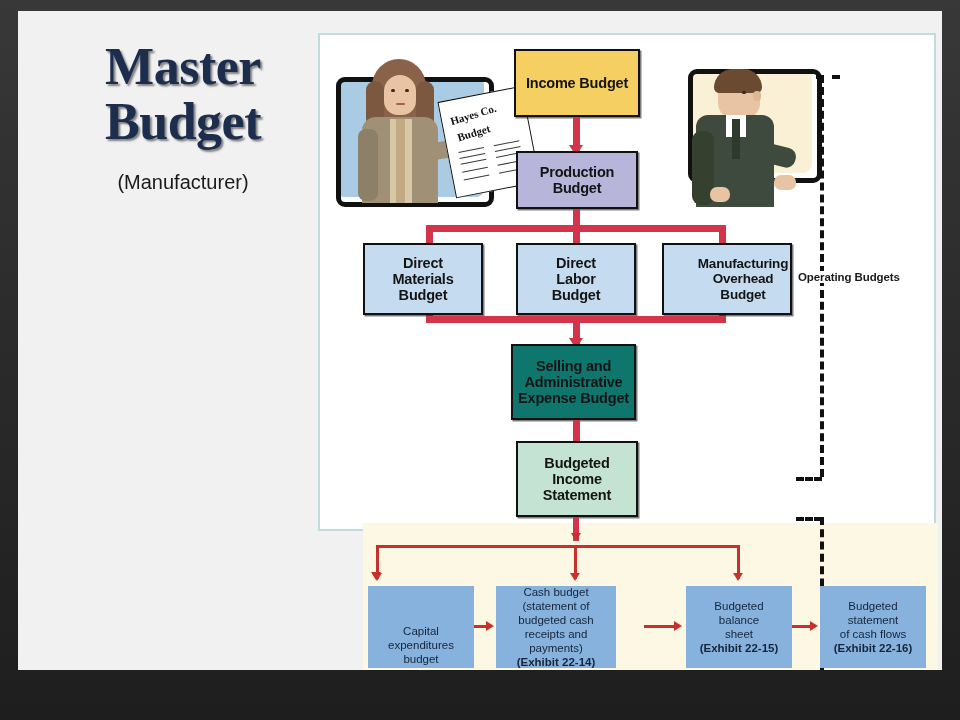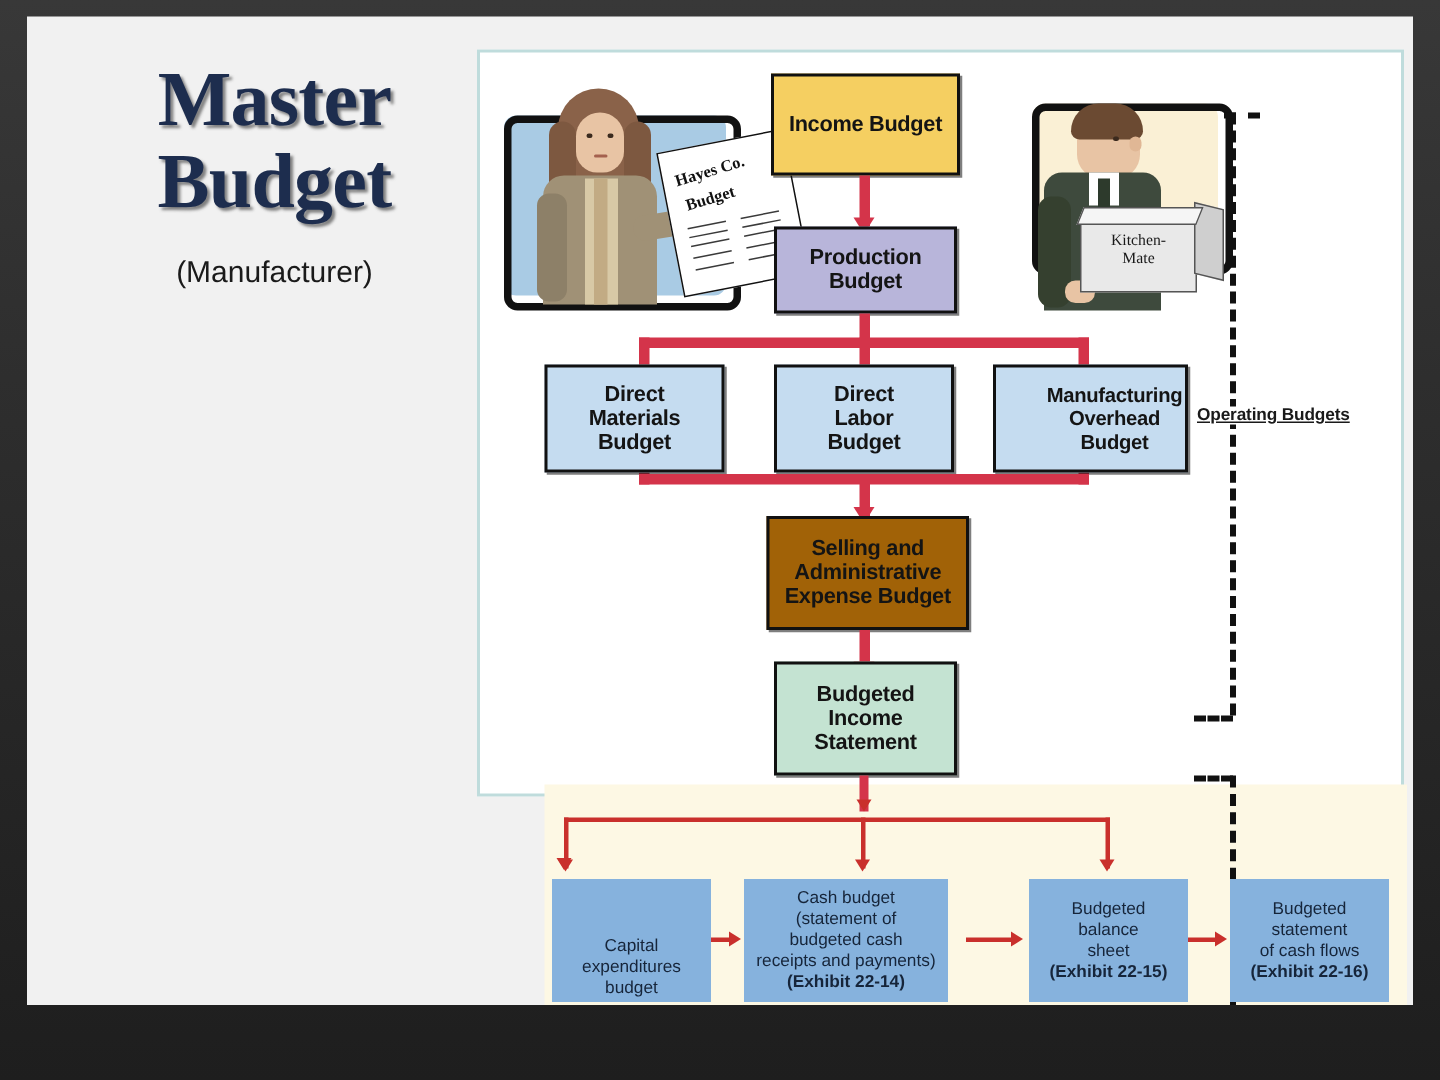--- a/index.html
+++ b/index.html
@@ -100,21 +100,21 @@
     border-left:4px dashed #111;
   }
   .dash-h{
     position:absolute;height:0;
     border-top:4px dashed #111;
   }
   #oplabel{
     position:absolute;
     font-size:11.5px;font-weight:700;color:#1a1a1a;
     letter-spacing:-0.1px;
-    background:#fff;padding:0 2px;text-decoration:underline;
+    background:#fff;padding:0 2px;
   }
   
   #cream{
     position:absolute;left:45px;top:490px;width:575px;height:188px;
     background:#fdf8e4;
   }
   
   .photo{position:absolute;}
   .ph-frame{
     position:absolute;inset:0;
@@ -201,30 +201,20 @@
 
         <div class="abs" style="left:26px;top:56px;width:78px;height:92px;background:#3e4a3d;border-radius:12px 12px 0 0;"></div>
         <div class="abs" style="left:56px;top:56px;width:20px;height:22px;background:#ffffff;"></div>
         <div class="abs" style="left:62px;top:60px;width:8px;height:40px;background:#2d3a2c;"></div>
 
         <div class="abs" style="left:22px;top:72px;width:22px;height:74px;background:#35402f;border-radius:9px;"></div>
         <div class="abs" style="left:86px;top:86px;width:40px;height:20px;background:#3e4a3d;border-radius:9px;transform:rotate(14deg);"></div>
         <div class="abs" style="left:40px;top:128px;width:20px;height:15px;background:#e8c4a4;border-radius:7px;"></div>
         <div class="abs" style="left:104px;top:116px;width:22px;height:15px;background:#e8c4a4;border-radius:7px;"></div>
 
-        <div class="boxpkg" style="left:50px;top:78px;width:96px;height:58px;">
-          <div class="abs" style="left:0;top:10px;width:78px;height:48px;background:#e9e9e9;border:1.4px solid #555;box-sizing:border-box;"></div>
-          <div class="abs" style="left:0;top:0;width:0;height:0;border-left:0 solid transparent;"></div>
-          <div class="abs" style="left:76px;top:0px;width:20px;height:48px;background:#cfcfcf;border:1.4px solid #555;box-sizing:border-box;transform:skewY(14deg);"></div>
-          <div class="abs" style="left:0px;top:1px;width:80px;height:12px;background:#f5f5f5;border:1.4px solid #555;box-sizing:border-box;transform:skewX(-22deg);"></div>
-          <div class="abs" style="left:0;top:18px;width:78px;">
-            <div class="pkg-txt" style="position:relative;">Kitchen-</div>
-            <div class="pkg-txt" style="position:relative;">Mate</div>
-          </div>
-        </div>
       </div>
 
       <div class="tbox" style="left:196px;top:16px;width:126px;height:68px;background:#f5cf61;">
         <span>Income Budget</span>
       </div>
 
       <div class="red" style="left:255px;top:84px;width:7px;height:34px;"></div>
       <div class="arrowdown" style="left:251px;top:112px;"></div>
 
       <div class="tbox" style="left:198px;top:118px;width:122px;height:58px;background:#b8b5da;">
@@ -252,21 +242,21 @@
       <div class="tbox" style="left:344px;top:210px;width:130px;height:72px;background:#c5dcf0;">
         <span style="white-space:pre-line;font-size:13.5px;margin-left:32px;">Manufacturing
 Overhead
 Budget</span>
       </div>
 
       <div class="red" style="left:108px;top:283px;width:300px;height:7px;"></div>
       <div class="red" style="left:255px;top:283px;width:7px;height:30px;"></div>
       <div class="arrowdown" style="left:251px;top:305px;"></div>
 
-      <div class="tbox" style="left:193px;top:311px;width:135px;height:76px;background:#a16207;">
+      <div class="tbox" style="left:193px;top:311px;width:125px;height:76px;background:#0f766e;">
         <span style="white-space:pre-line;">Selling and
 Administrative
 Expense Budget</span>
       </div>
 
       <div class="red" style="left:255px;top:387px;width:7px;height:28px;"></div>
       <div class="arrowdown" style="left:251px;top:408px;"></div>
 
       <div class="tbox" style="left:198px;top:408px;width:122px;height:76px;background:#c4e3d2;">
         <span style="white-space:pre-line;">Budgeted
@@ -289,21 +279,21 @@
       <div class="redthin" style="left:256px;top:512px;width:3px;height:34px;"></div>
       <div class="redthin" style="left:419px;top:512px;width:3px;height:34px;"></div>
       <div class="arrowright-sm" style="left:54px;top:538px;transform:rotate(90deg);"></div>
       <div class="arrowdown-sm" style="left:54px;top:540px;"></div>
       <div class="arrowdown-sm" style="left:252px;top:540px;"></div>
       <div class="arrowdown-sm" style="left:415px;top:540px;"></div>
 
       <div class="bbox" style="left:50px;top:553px;width:106px;height:82px;align-items:flex-end;">
         <span style="white-space:pre-line;">Capital<br>expenditures<br>budget<br></span>
       </div>
-      <div class="bbox" style="left:178px;top:553px;width:136px;height:82px;">
+      <div class="bbox" style="left:178px;top:553px;width:120px;height:82px;">
         <span style="white-space:pre-line;">Cash budget<br>(statement of<br>budgeted cash<br>receipts and payments)<br><b>(Exhibit 22-14)</b></span>
       </div>
       <div class="bbox" style="left:368px;top:553px;width:106px;height:82px;">
         <span style="white-space:pre-line;">Budgeted<br>balance<br>sheet<br><b>(Exhibit 22-15)</b></span>
       </div>
       <div class="bbox" style="left:502px;top:553px;width:106px;height:82px;">
         <span style="white-space:pre-line;">Budgeted<br>statement<br>of cash flows<br><b>(Exhibit 22-16)</b></span>
       </div>
 
       <div class="redthin" style="left:156px;top:592px;width:14px;height:3px;"></div>

